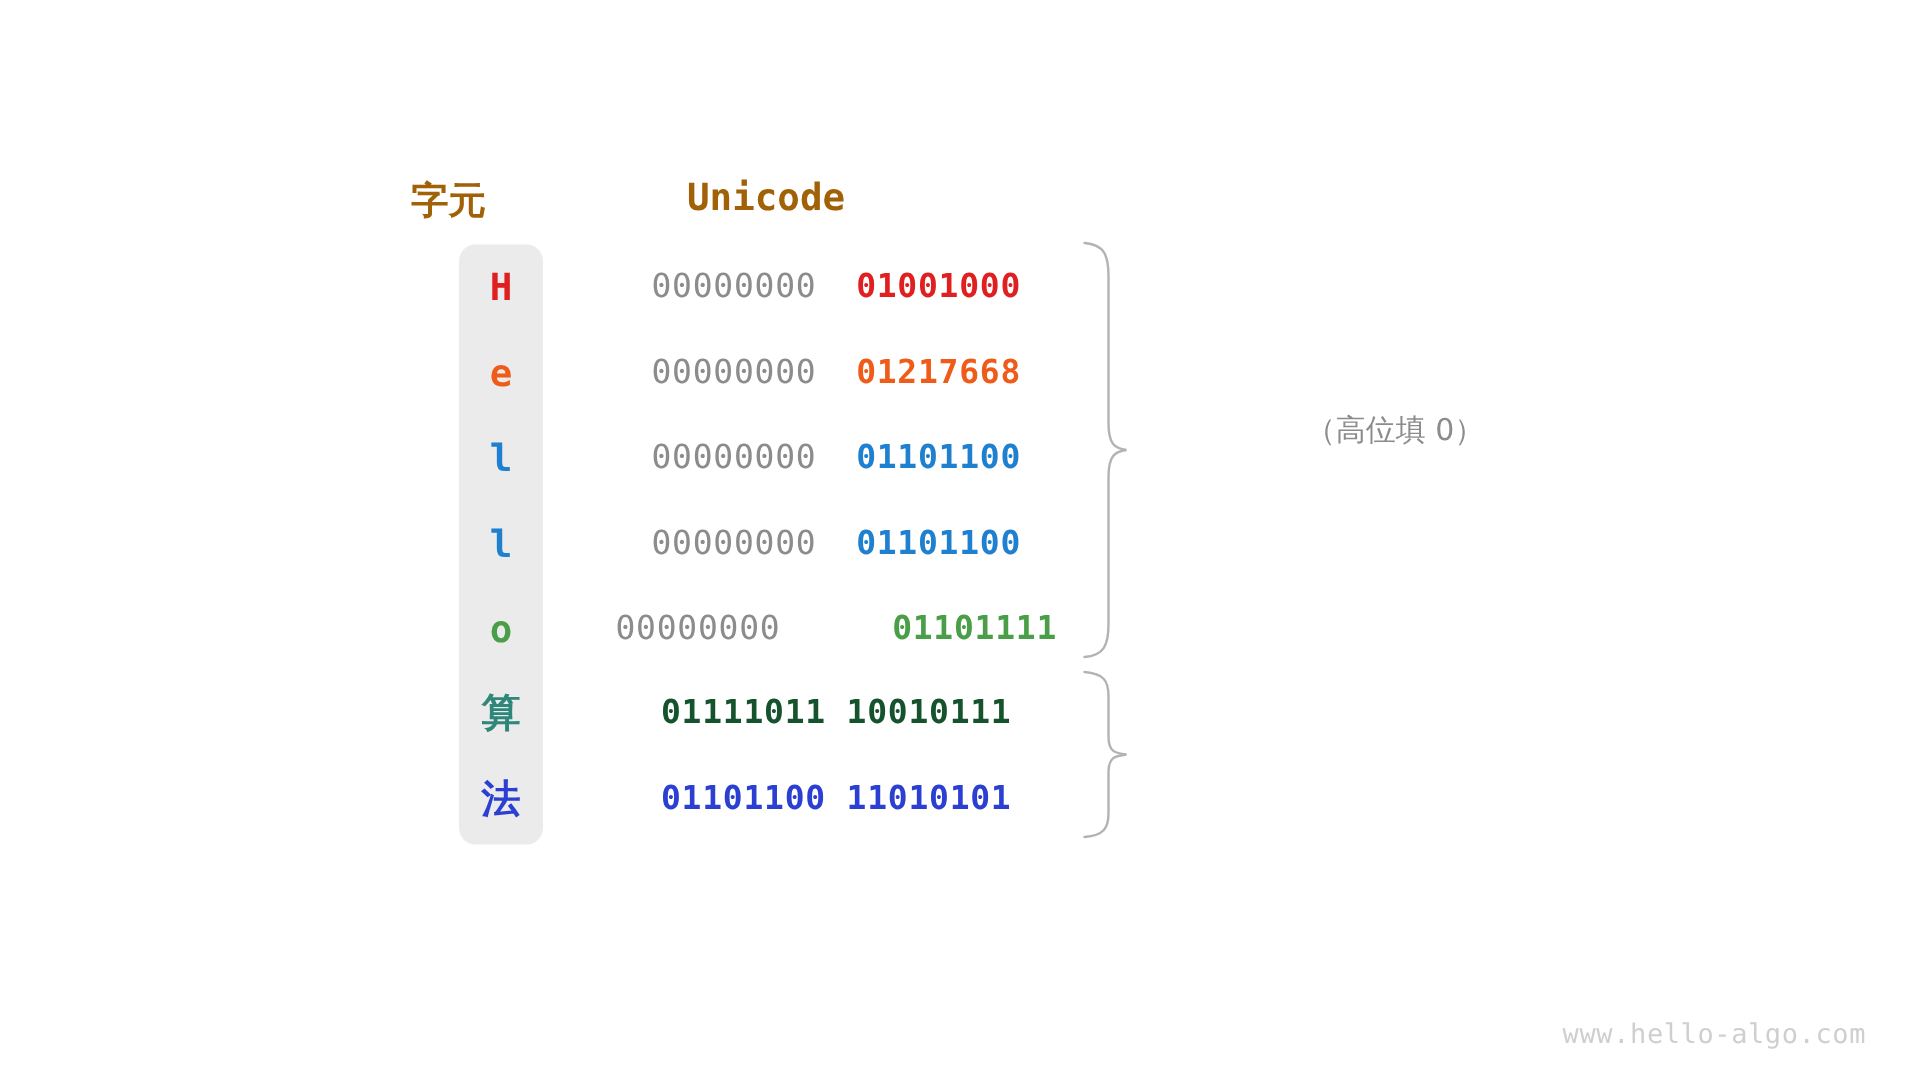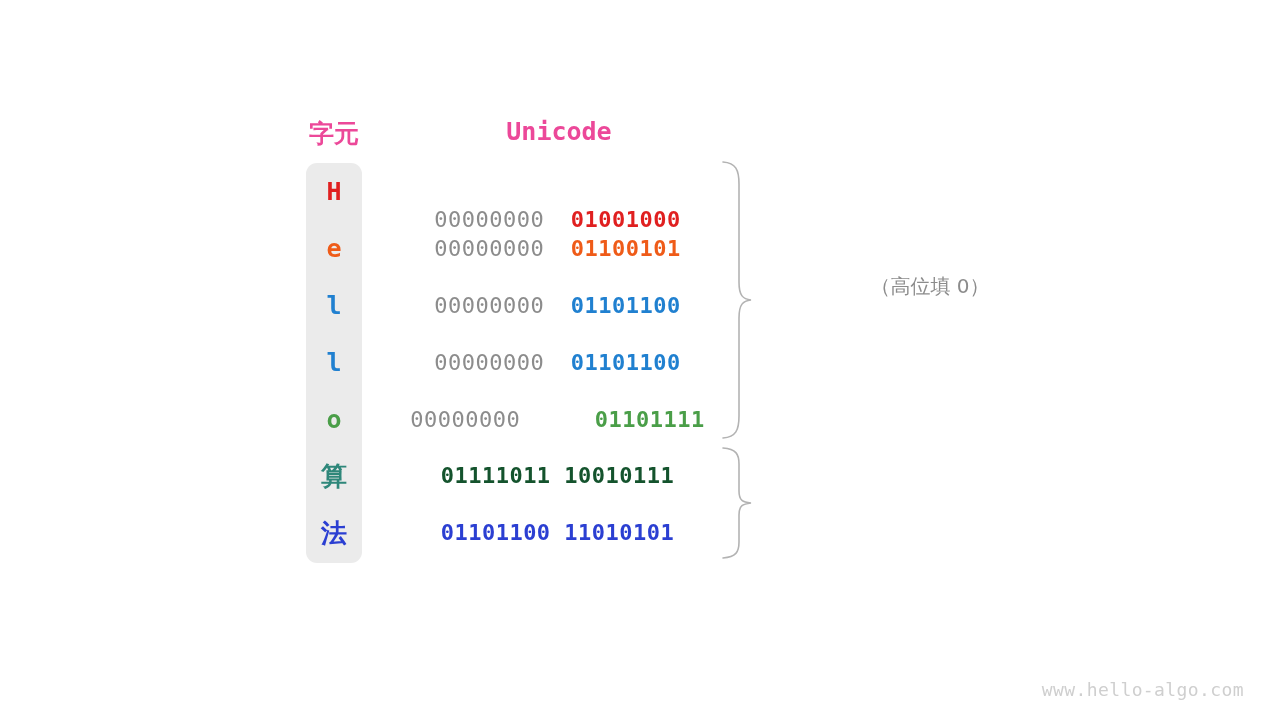--- a/index.html
+++ b/index.html
@@ -20,26 +20,25 @@
     position: absolute;
     inset: 0;
   }
 
   
   .hdr {
     position: absolute;
     font-family: "DejaVu Sans Mono", "Liberation Mono", monospace;
     font-weight: 700;
     font-size: 25px;
-    color: #ec4899;
-    text-align: center;
+    color: #a16207;
     white-space: nowrap;
   }
   .hdr-char  { left: 274px; top: 117px; width: 120px; }
-  .hdr-uni   { left: 439px; top: 117px; width: 240px; }
+  .hdr-uni   { left: 458px; top: 117px; width: 240px; }
 
   
   .char-col {
     position: absolute;
     left: 306px;
     top: 163px;
     width: 56px;
     height: 400px;
     background: #ebebeb;
     border-radius: 11px;
@@ -137,22 +136,22 @@
       <div class="char-cell" style="top: 172px; color: rgb(224, 32, 32);">H</div>
       <div class="char-cell" style="top: 229px; color: rgb(239, 91, 24);">e</div>
       <div class="char-cell" style="top: 286px; color: rgb(32, 128, 208);">l</div>
       <div class="char-cell" style="top: 343px; color: rgb(32, 128, 208);">l</div>
       <div class="char-cell" style="top: 400px; color: rgb(74, 158, 72);">o</div>
       <div class="char-cell cjk" style="top: 456px; color: rgb(46, 135, 122);">算</div>
       <div class="char-cell cjk" style="top: 513px; color: rgb(43, 63, 210);">法</div>
     </div>
 
   <div id="bin-rows">
-      <div class="bin-row" style="top: 172px; margin-top: 28px;"><span class="pad">00000000</span><span class="gap">&nbsp;&nbsp;</span><span class="val" style="color: rgb(224, 32, 32);">01001000</span></div>
-      <div class="bin-row" style="top: 229px;"><span class="pad">00000000</span><span class="gap">&nbsp;&nbsp;</span><span class="val" style="color: rgb(239, 91, 24);">01100101</span></div>
+      <div class="bin-row" style="top: 172px;"><span class="pad">00000000</span><span class="gap">&nbsp;&nbsp;</span><span class="val" style="color: rgb(224, 32, 32);">01001000</span></div>
+      <div class="bin-row" style="top: 229px;"><span class="pad">00000000</span><span class="gap">&nbsp;&nbsp;</span><span class="val" style="color: rgb(239, 91, 24);">01217668</span></div>
       <div class="bin-row" style="top: 286px;"><span class="pad">00000000</span><span class="gap">&nbsp;&nbsp;</span><span class="val" style="color: rgb(32, 128, 208);">01101100</span></div>
       <div class="bin-row" style="top: 343px;"><span class="pad">00000000</span><span class="gap">&nbsp;&nbsp;</span><span class="val" style="color: rgb(32, 128, 208);">01101100</span></div>
       <div class="bin-row" style="top: 400px;"><span class="pad">00000000</span><span class="gap">&nbsp;&nbsp;</span><span class="val" style="color: rgb(74, 158, 72); margin-left: 48px;">01101111</span></div>
       <div class="bin-row" style="top: 456px;"><span class="val" style="color: #14532d;">01111011 10010111</span></div>
       <div class="bin-row" style="top: 513px;"><span class="val" style="color: rgb(43, 63, 210);">01101100 11010101</span></div>
     </div>
 
   <svg class="brace-svg" viewBox="0 0 56 420">
 
     <path d="M 11 12 C 24 13 27 20 27 34 L 27 132 C 27 146 31 149 39 150

